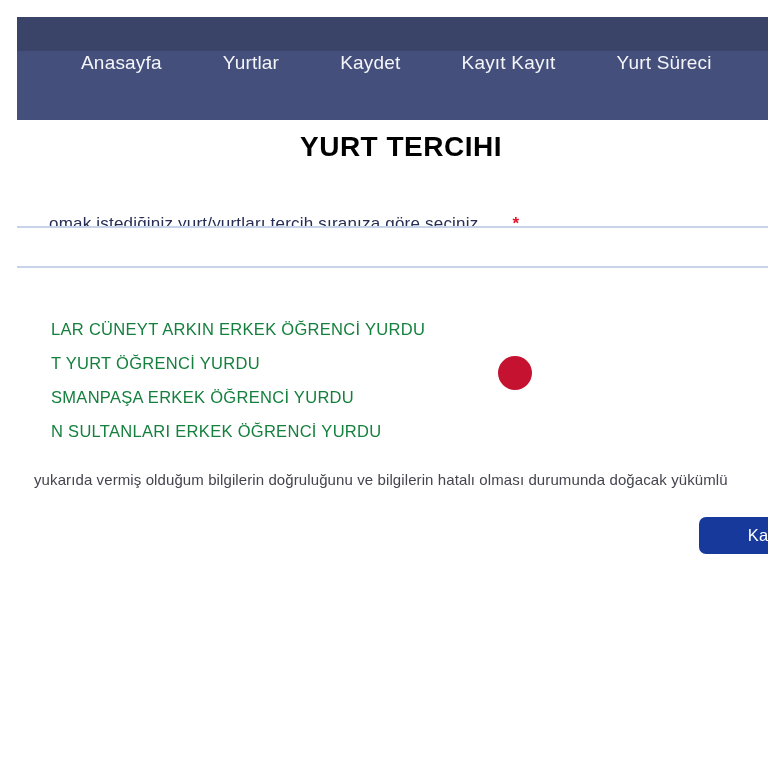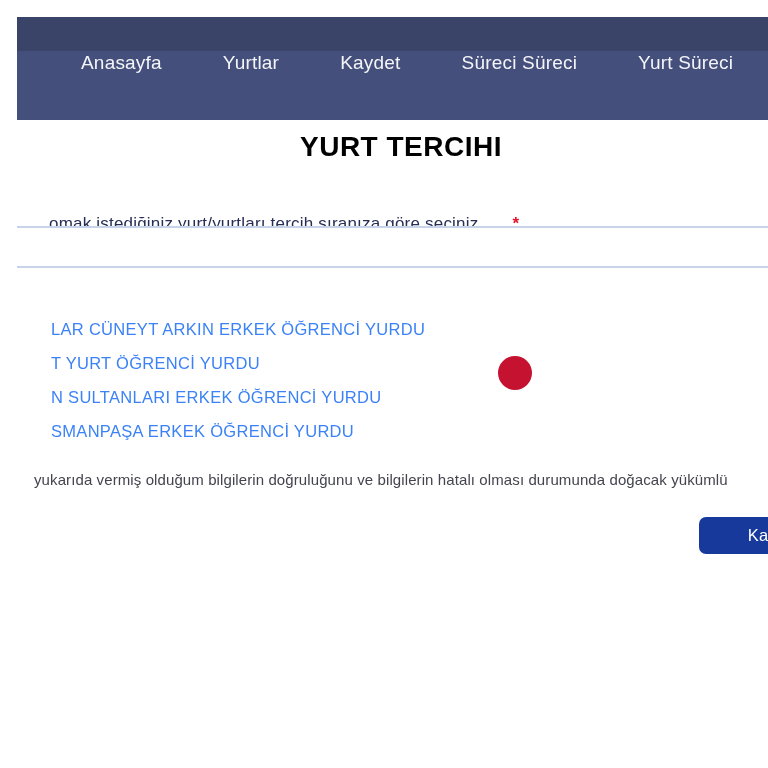--- a/index.html
+++ b/index.html
@@ -50,21 +50,21 @@
     width: 100%; height: 100%; border: none; outline: none;
     font: inherit; background: transparent; padding: 0 14px;
   }
 
   .options {
     position: absolute; top: 262px; left: 0; width: 768px;
   }
   .option-row {
     height: 32.5px; line-height: 32.5px; white-space: nowrap;
     font-size: 16.5px; font-weight: 500; letter-spacing: 0.3px;
-    color: #3b82f6; cursor: pointer;
+    color: #15803d; cursor: pointer;
   }
 
   .red-dot {
     position: absolute; left: 481px; top: 339px; width: 7px; height: 7px;
     border-radius: 50%; background: #c41230;
   }
 
   .agreement {
     position: absolute; top: 437px; left: 0; width: 768px;
     white-space: nowrap; overflow: hidden;
@@ -83,42 +83,42 @@
 <body>
 
 <div class="stage">
 
   <nav class="navbar">
     <div class="top-stripe"></div>
     <div class="nav-items">
       <a class="nav-link">Anasayfa</a>
       <a class="nav-link">Yurtlar</a>
       <a class="nav-link">Kaydet</a>
-      <a class="nav-link">Süreci Süreci</a>
+      <a class="nav-link">Kayıt Kayıt</a>
       <a class="nav-link">Yurt Süreci</a>
       <a class="nav-link">S.S.S</a>
       <a class="nav-link">Bülteni</a>
     </div>
   </nav>
 
   <h1 class="page-title">YURT TERCIHI</h1>
 
   <div class="pref-label">
     <span>omak istediğiniz yurt/yurtları tercih sıranıza göre seçiniz</span><span class="required">*</span>
   </div>
 
   <div class="select-box">
     <input type="text" value="" placeholder="" style="">
   </div>
 
   <div class="options">
     <div class="option-row">LAR CÜNEYT ARKIN ERKEK ÖĞRENCİ YURDU</div>
     <div class="option-row">T YURT ÖĞRENCİ YURDU</div>
+    <div class="option-row">SMANPAŞA ERKEK ÖĞRENCİ YURDU</div>
     <div class="option-row">N SULTANLARI ERKEK ÖĞRENCİ YURDU</div>
-    <div class="option-row">SMANPAŞA ERKEK ÖĞRENCİ YURDU</div>
   </div>
 
   <div class="red-dot"></div>
 
   <div class="agreement">yukarıda vermiş olduğum bilgilerin doğruluğunu ve bilgilerin hatalı olması durumunda doğacak yükümlü</div>
 
   <button class="submit-btn">Kaydet</button>
 
 </div>
 

